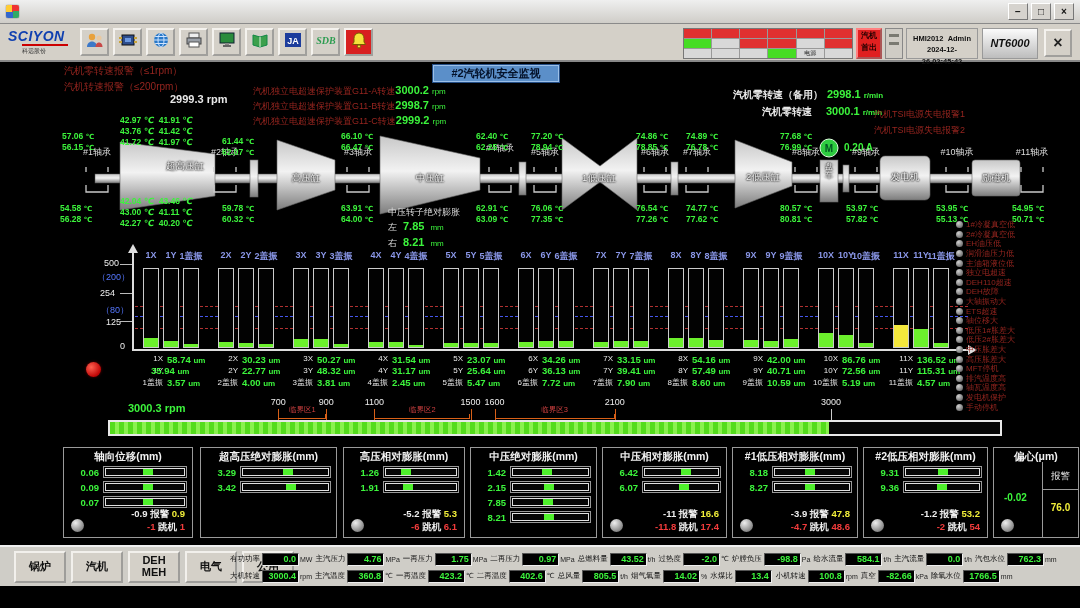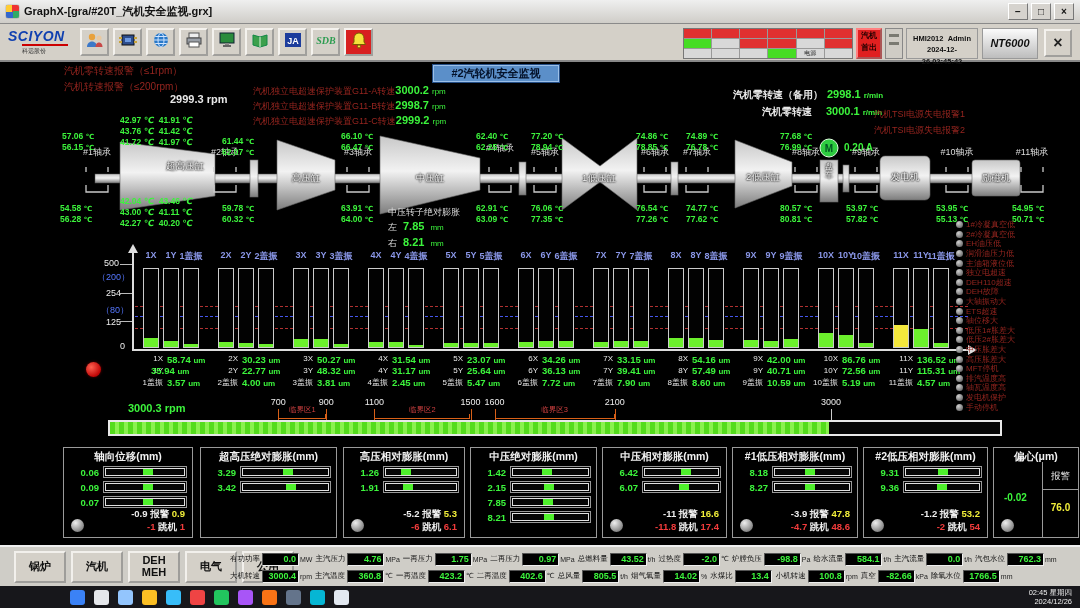--- a/index.html
+++ b/index.html
@@ -111,21 +111,20 @@
 .tico{width:15px;height:15px;border-radius:3px;margin-right:9px;flex:none}
 .clock{position:absolute;right:8px;top:2px;text-align:right;font-size:7.5px;color:#eee;line-height:1.2}
 </style>
 </head>
 <body>
 
 <div class="screen">
 
   <div class="titlebar">
     <div class="appicon"></div>
-    <span class="wtitle">GraphX-[gra/#20T_汽机安全监视.grx]</span>
     <div class="winbtns">
       <div class="wbtn">−</div>
       <div class="wbtn">□</div>
       <div class="wbtn">×</div>
     </div>
   </div>
 
   <div class="toolbar">
     <div class="logo">
       <div class="l1">SCIYON</div>
@@ -338,21 +337,21 @@
     </div>
 
   <div id="vibchart">
     <div class="arr-up"></div>
       <div class="axis-v"></div>
       <div class="axis-h"></div>
       <div class="arr-rt"></div>
     <div class="redlamp"></div>
   <div class="ylab" style="left: 104px; top: 258px;">500</div>
       <div class="ylab blue" style="left: 97px; top: 271px;">（200）</div>
-      <div class="ylab" style="left: 106px; top: 288px;">254</div>
+      <div class="ylab" style="left: 100px; top: 288px;">254</div>
       <div class="ylab blue" style="left: 101px; top: 304px;">（80）</div>
       <div class="ylab" style="left: 106px; top: 317px;">125</div>
       <div class="ylab" style="left: 120px; top: 341px;">0</div>
       <div class="ytick" style="top: 264px;"></div>
       <div class="ytick" style="top: 293px;"></div>
       <div class="ytick" style="top: 321px;"></div>
       <div class="dash red" style="top: 306px;"></div>
       <div class="dash blue" style="top: 316px;"></div>
       <div class="dash red" style="top: 328px;"></div>
       <div class="vlab" style="left: 151px; top: 250px;">1X</div>
@@ -940,35 +939,14 @@
           <span class="sunit">kPa</span>
         </div>
         <div class="sgroup">
           <span class="slab">除氧水位</span>
           <div class="sval">1766.5</div>
           <span class="sunit">mm</span>
         </div>
       </div>
   </div>
 
-  <div class="taskbar">
-    <div style="width:70px"></div>
-    <div id="taskicons" style="display:flex;align-items:center">
-        <div class="tico" style="background: rgb(59, 130, 246);"></div>
-        <div class="tico" style="background: rgb(229, 231, 235);"></div>
-        <div class="tico" style="background: rgb(147, 197, 253);"></div>
-        <div class="tico" style="background: rgb(251, 191, 36);"></div>
-        <div class="tico" style="background: rgb(56, 189, 248);"></div>
-        <div class="tico" style="background: rgb(239, 68, 68);"></div>
-        <div class="tico" style="background: rgb(34, 197, 94);"></div>
-        <div class="tico" style="background: rgb(168, 85, 247);"></div>
-        <div class="tico" style="background: rgb(249, 115, 22);"></div>
-        <div class="tico" style="background: rgb(100, 116, 139);"></div>
-        <div class="tico" style="background: rgb(6, 182, 212);"></div>
-        <div class="tico" style="background: rgb(226, 232, 240);"></div>
-      </div>
-    <div class="clock">
-      <span>02:45 星期四</span><br>
-      <span>2024/12/26</span>
-    </div>
-  </div>
 
 </div>
 
 </body></html>

